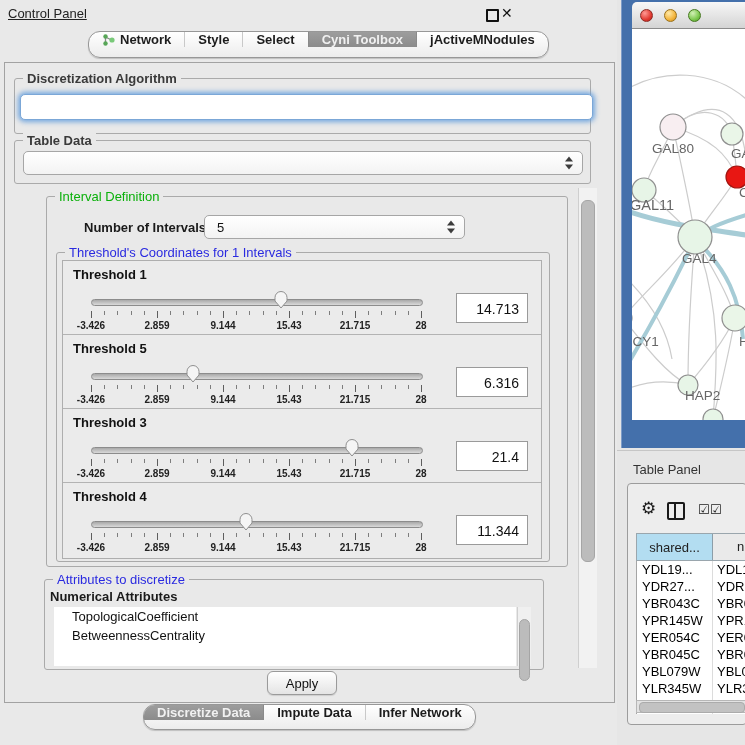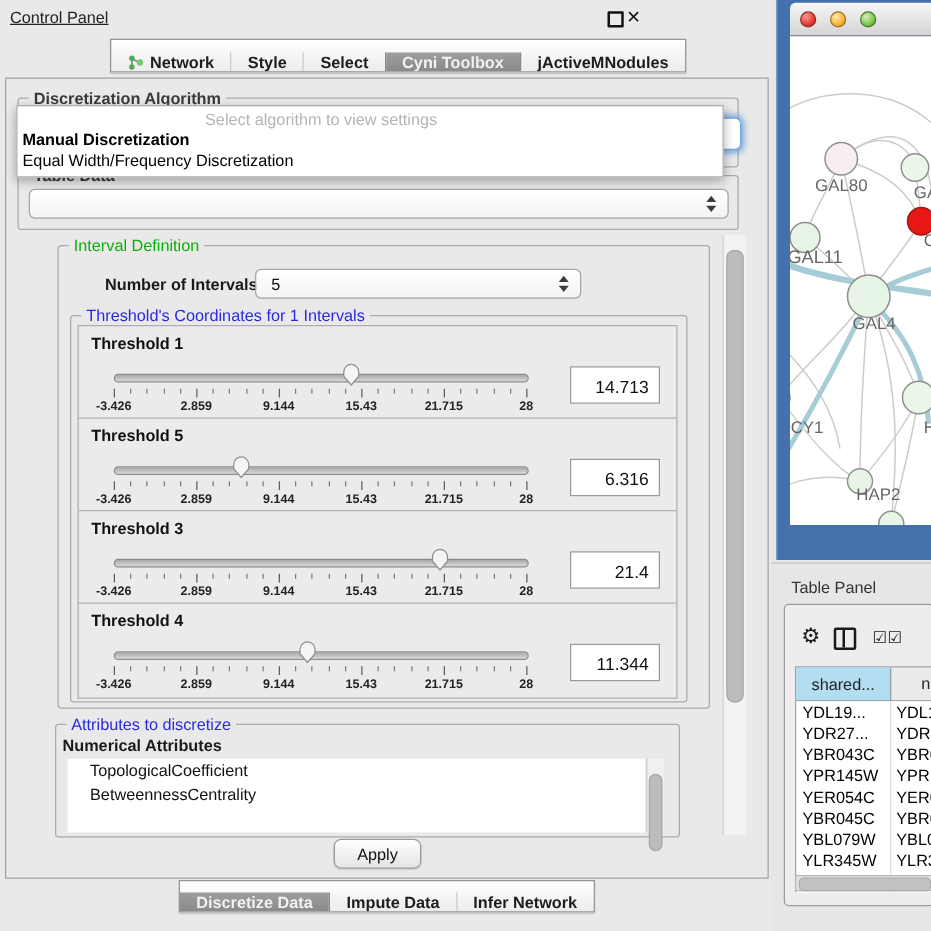--- a/index.html
+++ b/index.html
@@ -12,21 +12,21 @@
   }
   .abs{position:absolute;}
 
   
   #control-panel{left:0;top:0;width:617px;height:745px;background:#e9e9e9;}
   .cp-titlebar{left:0;top:0;width:617px;height:27px;}
   .cp-title{left:8px;top:6px;font-size:13px;color:#222;text-decoration:underline;}
   .float-icon{left:486px;top:9px;width:9px;height:9px;border:2px solid #111;border-radius:1px;}
   .close-icon{left:501px;top:5px;font-size:14px;font-weight:700;color:#111;}
 
-  .seg{display:flex;align-items:flex-end;border:1px solid #979797;border-radius:0;
+  .seg{display:flex;align-items:flex-start;border:1px solid #979797;border-radius:12px;
        background:linear-gradient(#ffffff,#ececec);box-shadow:0 1px 1px rgba(0,0,0,.18);overflow:hidden;}
   .seg-item{display:flex;align-items:center;gap:5px;padding:0 13px;font-size:13px;font-weight:700;color:#1c1c1c;border-left:1px solid #c9c9c9;white-space:nowrap;}
   .seg-item:first-child{border-left:none;}
   .seg-item.sel{background:linear-gradient(#9d9d9d,var(--selected_tab));color:#f1f1f1;border-left-color:#8a8a8a;}
   .seg-item.sel + .seg-item{border-left-color:#8a8a8a;}
   #top-tabs{left:88px;top:31px;height:25px;}
   #bottom-tabs{left:143px;top:704px;height:24px;}
 
   .cp-main{left:4px;top:62px;width:609px;height:639px;border:1px solid #a2a2a2;background:#e9e9e9;}
 
@@ -144,25 +144,20 @@
       </div>
     </div>
 
   <div class="cp-main abs"></div>
 
   <div class="group abs" style="left:14px;top:78px;width:575px;height:54px;">
     <div class="gtitle dark">Discretization Algorithm</div>
   </div>
   <div id="combo-focus" class="abs"></div>
 
-  <div id="algo-popup" class="abs">
-    <div class="prompt">Select algorithm to view settings</div>
-    <div class="opt1">Manual Discretization</div>
-    <div class="opt2">Equal Width/Frequency Discretization</div>
-  </div>
 
   <div class="group abs" style="left:14px;top:140px;width:575px;height:42px;">
     <div class="gtitle dark">Table Data</div>
     <div class="combo" style="left:8px;top:10px;width:560px;height:24px;box-sizing:border-box;">
       <span class="arrows">
           <span class="arr-up"></span>
           <span class="arr-dn"></span>
         </span>
     </div>
   </div>

